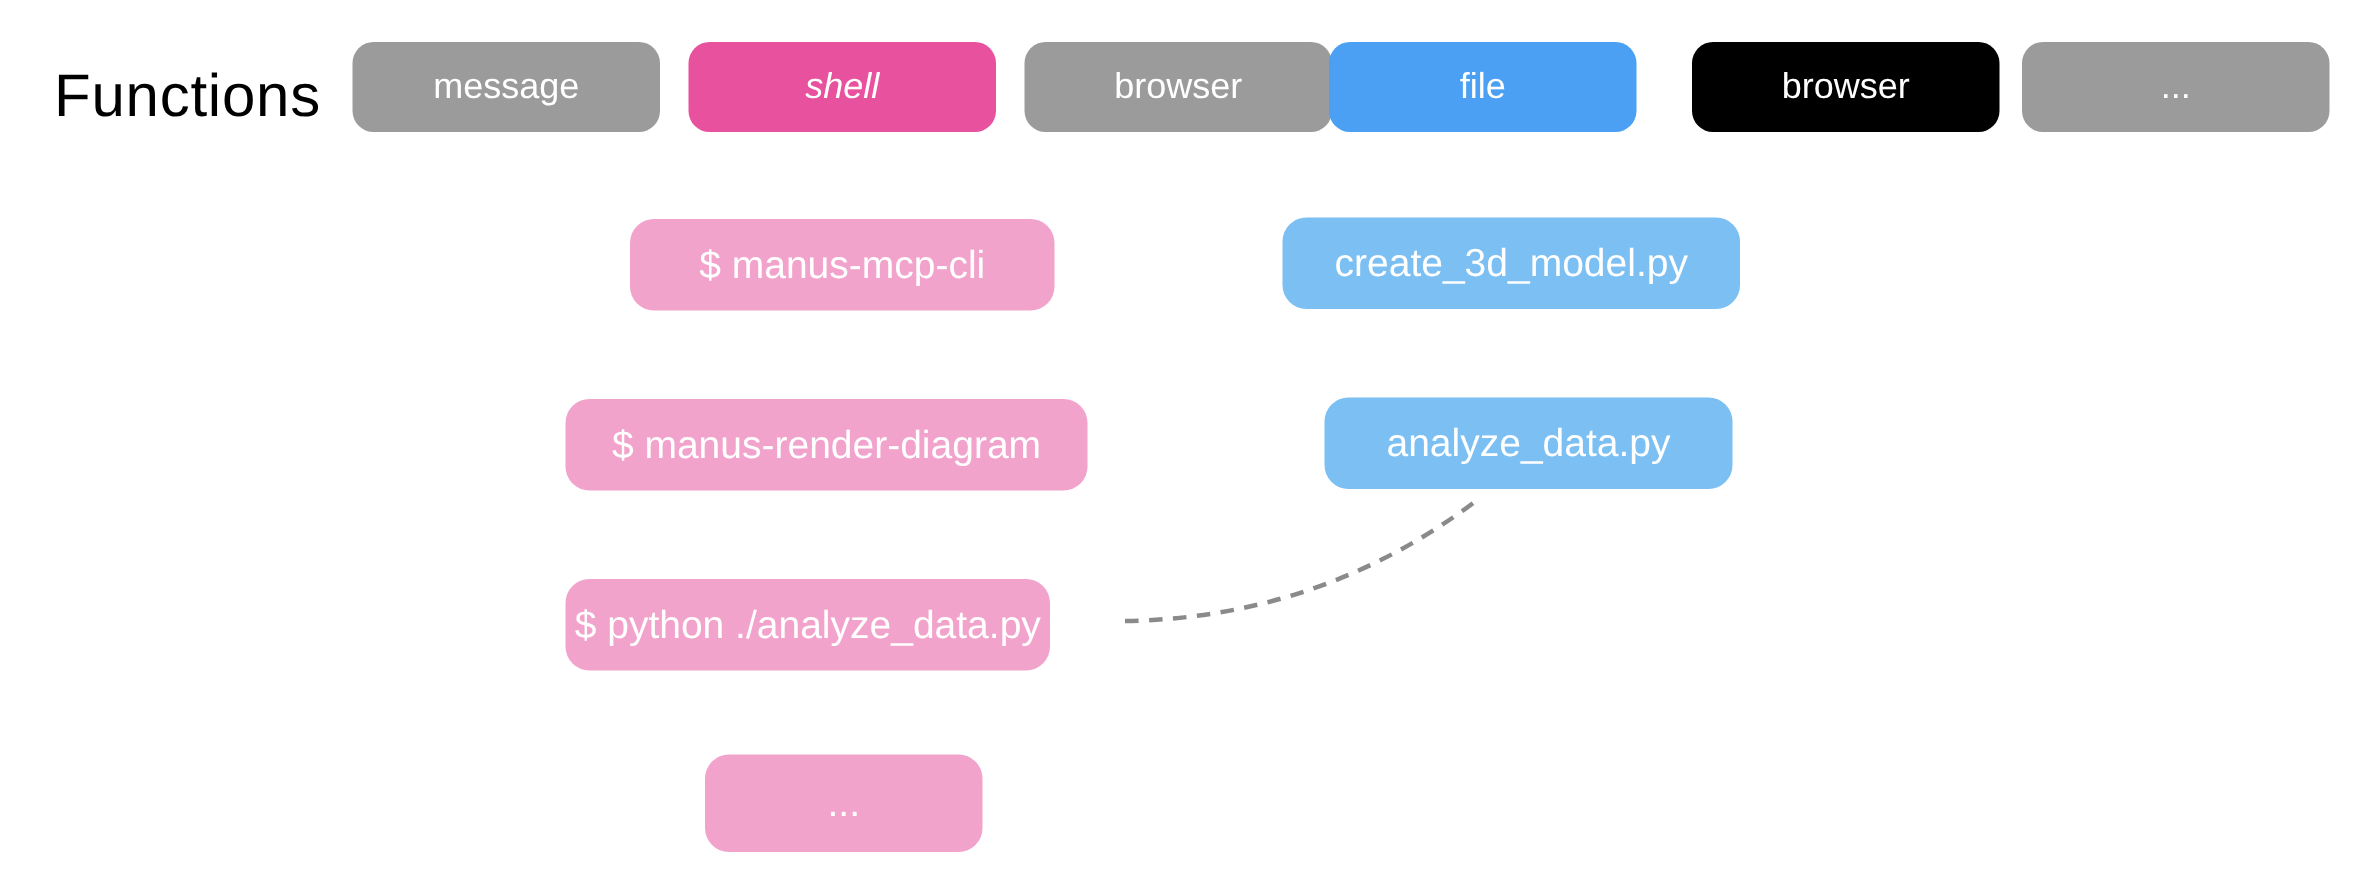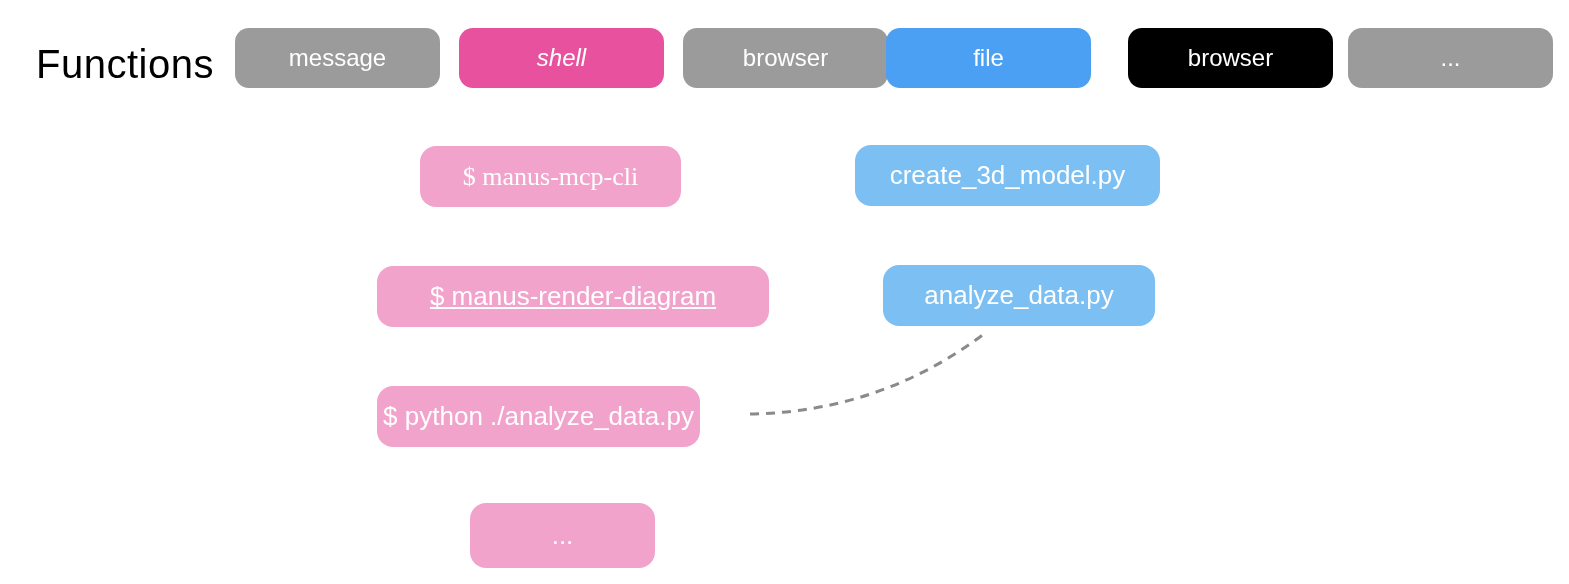--- a/index.html
+++ b/index.html
@@ -48,22 +48,22 @@
   }
 
   
   .tab-1 { left: 235px; }
   .tab-2 { left: 459px; }
   .tab-3 { left: 683px; }
   .tab-4 { left: 886px; }
   .tab-5 { left: 1128px; }
   .tab-6 { left: 1348px; }
 
-  .cmd-1 { left: 420px; top: 146px; width: 261px; font-family: Liberation Serif, serif; }
-  .cmd-2 { left: 377px; top: 266px; width: 392px; text-decoration: underline; }
+  .cmd-1 { left: 420px; top: 146px; width: 283px; }
+  .cmd-2 { left: 377px; top: 266px; width: 348px; }
   .cmd-3 { left: 377px; top: 386px; width: 323px; }
   .cmd-4 { left: 470px; top: 503px; width: 185px; height: 65px; }
 
   .file-1 { left: 855px; top: 145px; width: 305px; }
   .file-2 { left: 883px; top: 265px; width: 272px; }
 
   .connector-svg {
     position: absolute;
     left: 740px;
     top: 320px;

